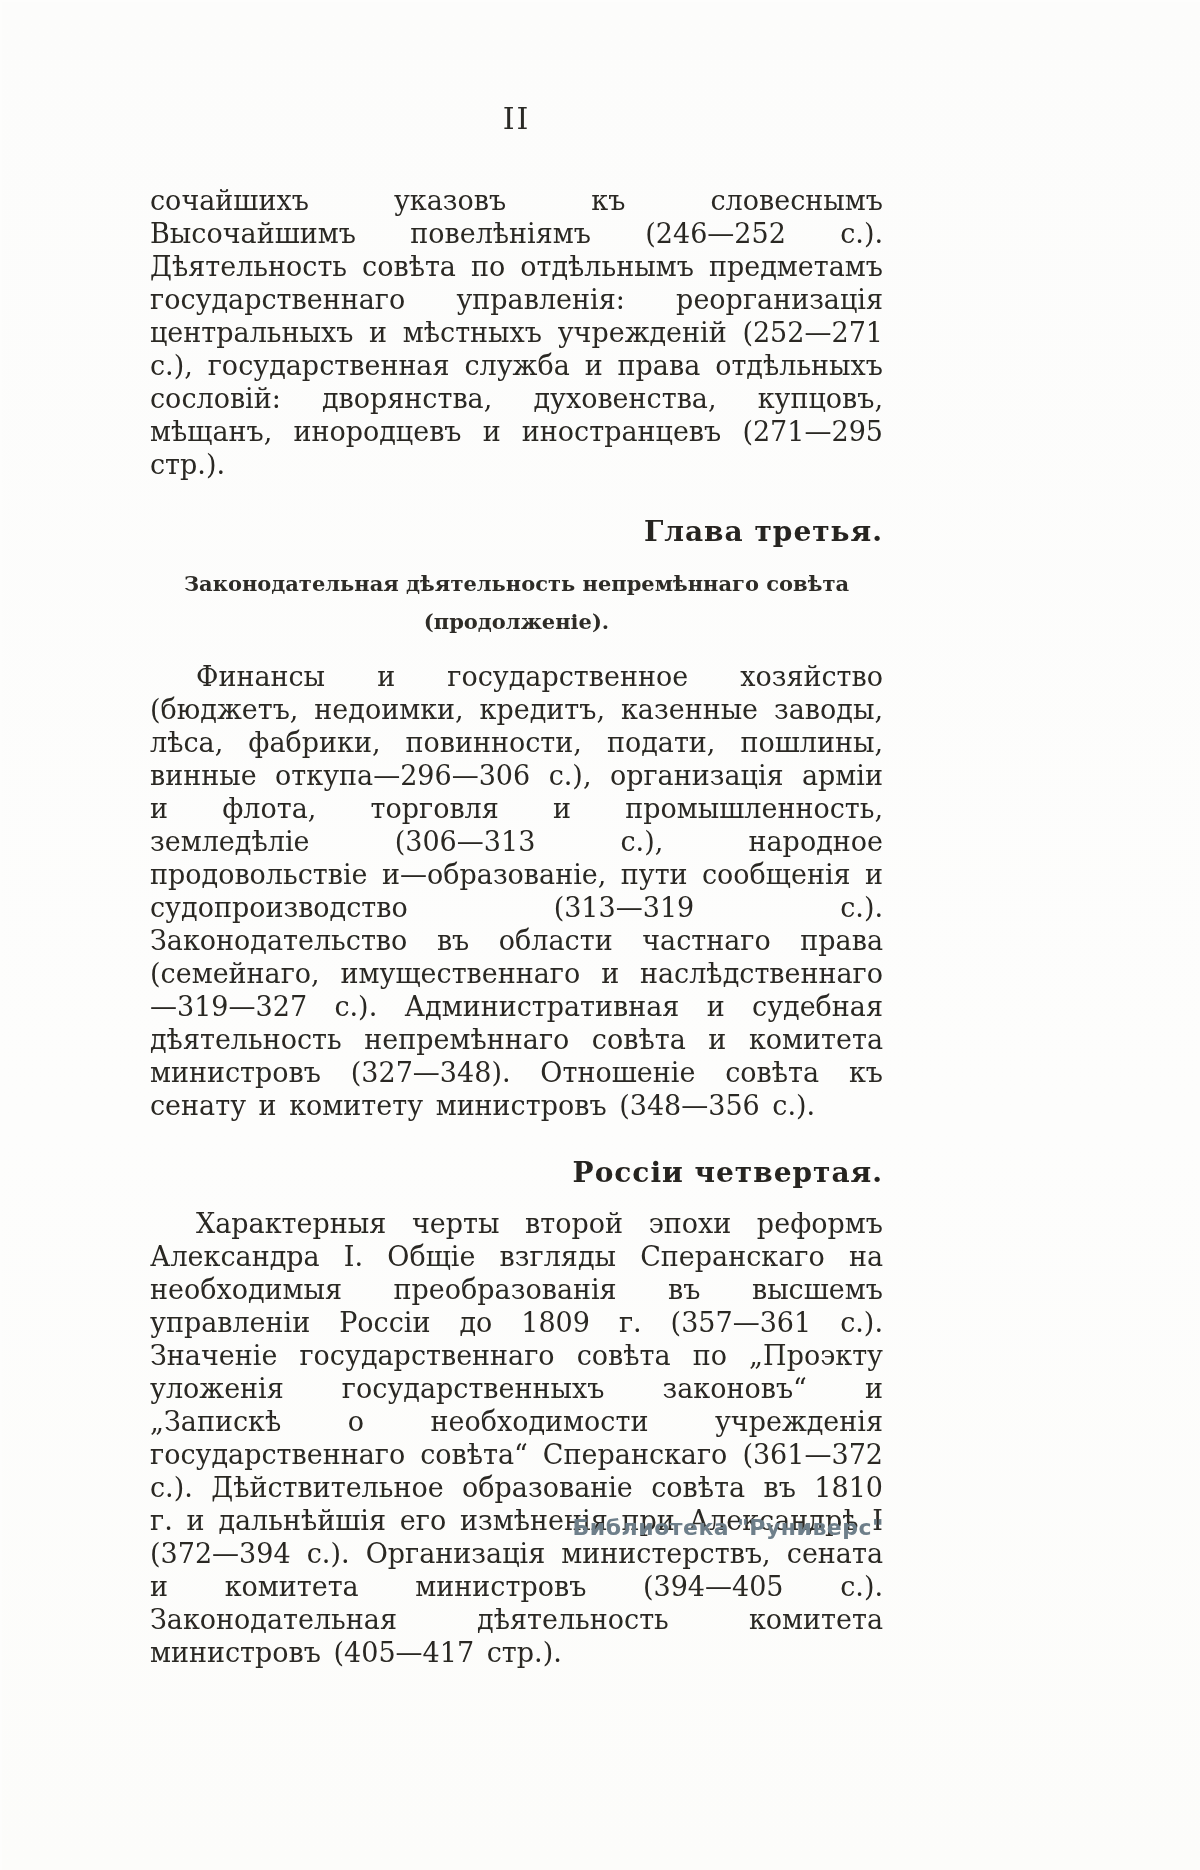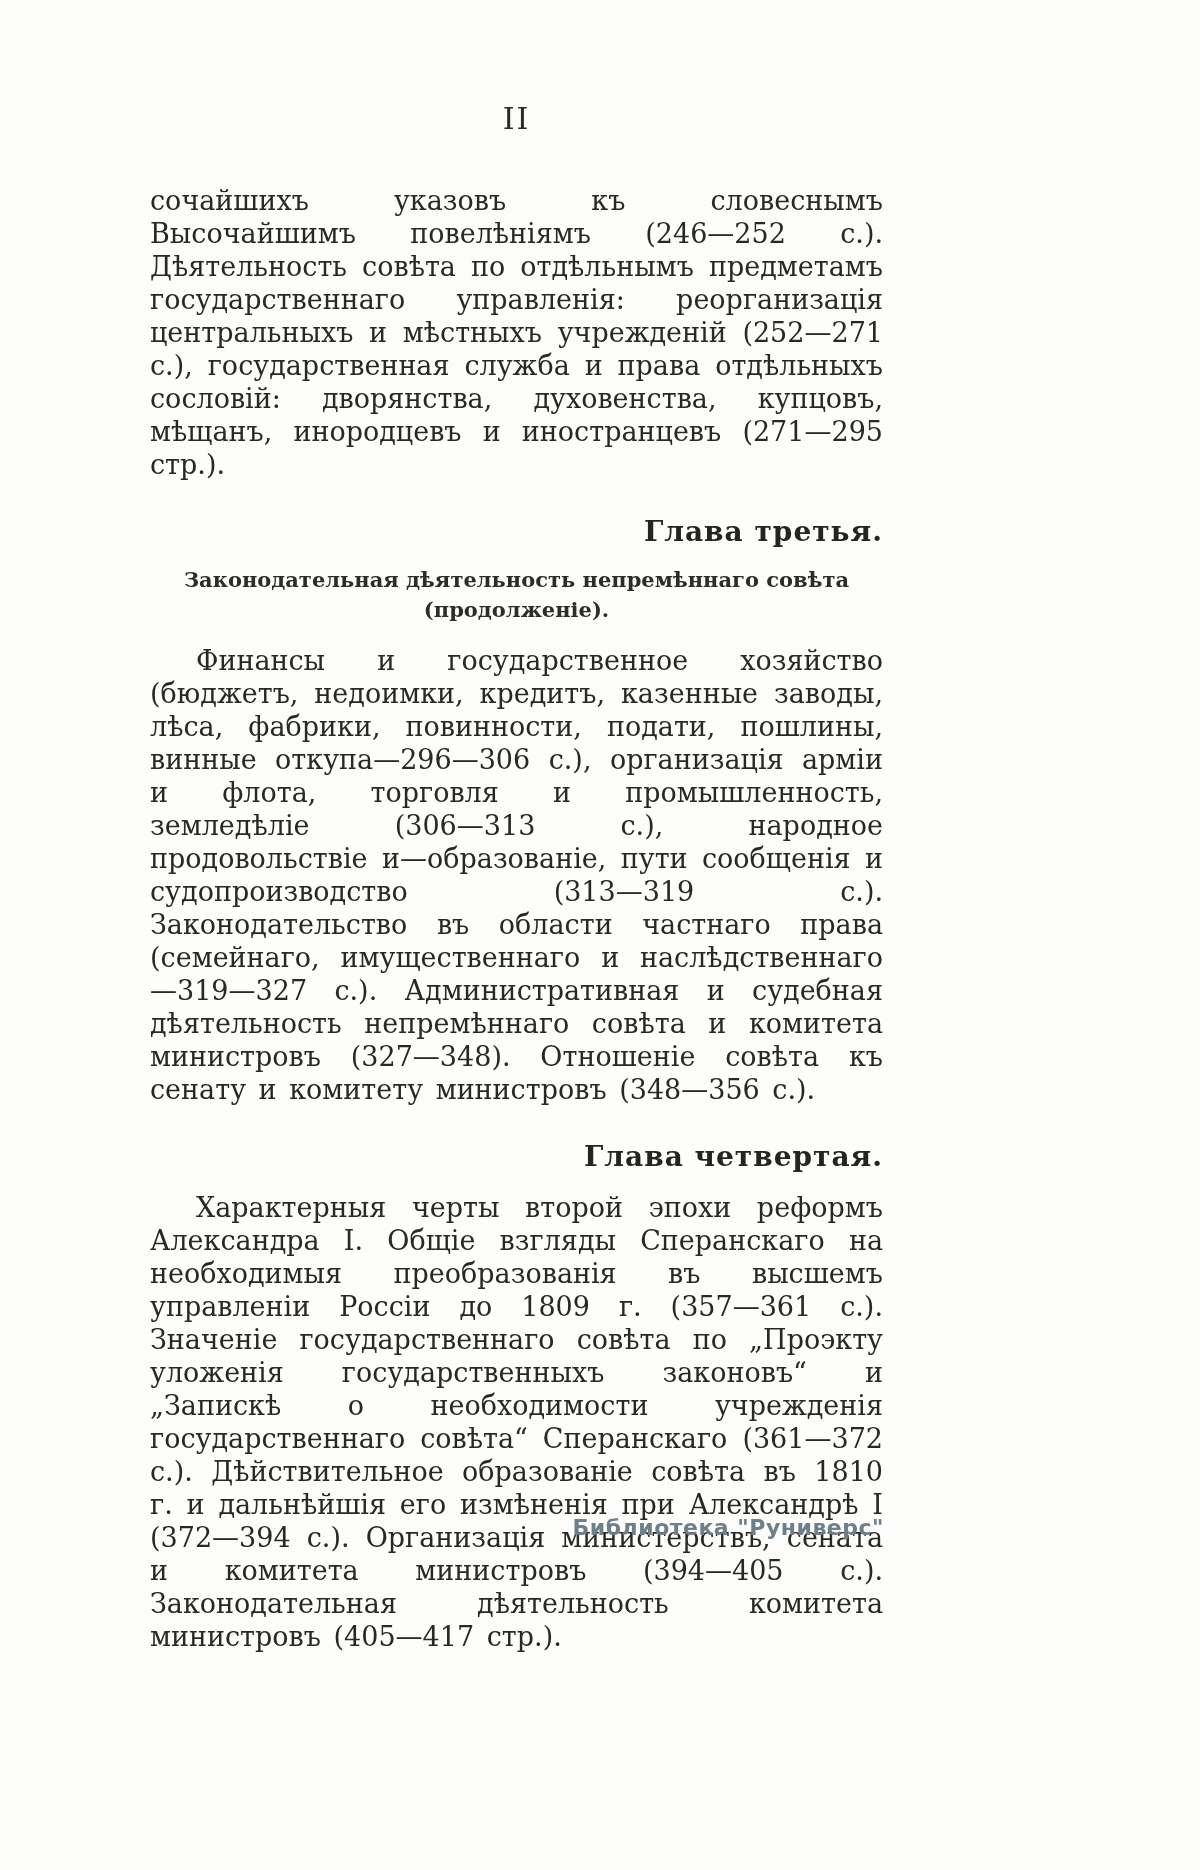--- a/index.html
+++ b/index.html
@@ -45,21 +45,21 @@
     font-size: 28px;
     font-weight: bold;
     letter-spacing: 1px;
     color: #262420;
     margin-top: 32px;
     margin-bottom: 16px;
   }
   .chapter-subheading {
     text-align: center;
     font-size: 21px;
-    line-height: 30px;
+    line-height: 38px;
     font-weight: bold;
     color: #2e2c27;
     margin-bottom: 18px;
     padding: 0 30px;
   }
   .spacer-after-para { margin-bottom: 6px; }
   .watermark {
     position: absolute;
     left: 146px;
     width: 737px;
@@ -82,21 +82,21 @@
     <div class="page-number">II</div>
 
     <p class="para no-indent spacer-after-para">сочайшихъ указовъ къ словеснымъ Высочайшимъ повелѣніямъ (246—252 с.). Дѣятельность совѣта по отдѣльнымъ предметамъ государственнаго управленія: реорганизація центральныхъ и мѣстныхъ учрежденій (252—271 с.), государственная служба и права отдѣльныхъ сословій: дворянства, духовенства, купцовъ, мѣщанъ, инородцевъ и иностранцевъ (271—295 стр.).</p>
 
     <h2 class="chapter-heading">Глава третья.</h2>
 
     <div class="chapter-subheading">Законодательная дѣятельность непремѣннаго совѣта (продолженіе).</div>
 
     <p class="para spacer-after-para">Финансы и государственное хозяйство (бюджетъ, недоимки, кредитъ, казенные заводы, лѣса, фабрики, повинности, подати, пошлины, винные откупа—296—306 с.), организація арміи и флота, торговля и промышленность, земледѣліе (306—313 с.), народное продовольствіе и—образованіе, пути сообщенія и судопроизводство (313—319 с.). Законодательство въ области частнаго права (семейнаго, имущественнаго и наслѣдственнаго—319—327 с.). Административная и судебная дѣятельность непремѣннаго совѣта и комитета министровъ (327—348). Отношеніе совѣта къ сенату и комитету министровъ (348—356 с.).</p>
 
-    <h2 class="chapter-heading">Глава четвертая.</h2>
+    <h2 class="chapter-heading">Россіи четвертая.</h2>
 
     <p class="para spacer-after-para">Характерныя черты второй эпохи реформъ Александра I. Общіе взгляды Сперанскаго на необходимыя преобразованія въ высшемъ управленіи Россіи до 1809 г. (357—361 с.). Значеніе государственнаго совѣта по „Проэкту уложенія государственныхъ законовъ“ и „Запискѣ о необходимости учрежденія государственнаго совѣта“ Сперанскаго (361—372 с.). Дѣйствительное образованіе совѣта въ 1810 г. и дальнѣйшія его измѣненія при Александрѣ I (372—394 с.). Организація министерствъ, сената и комитета министровъ (394—405 с.). Законодательная дѣятельность комитета министровъ (405—417 стр.).</p>
 
   </div>
 
   <div class="watermark">Библиотека "Руниверс"</div>
 
 </div>
 
 </body></html>

